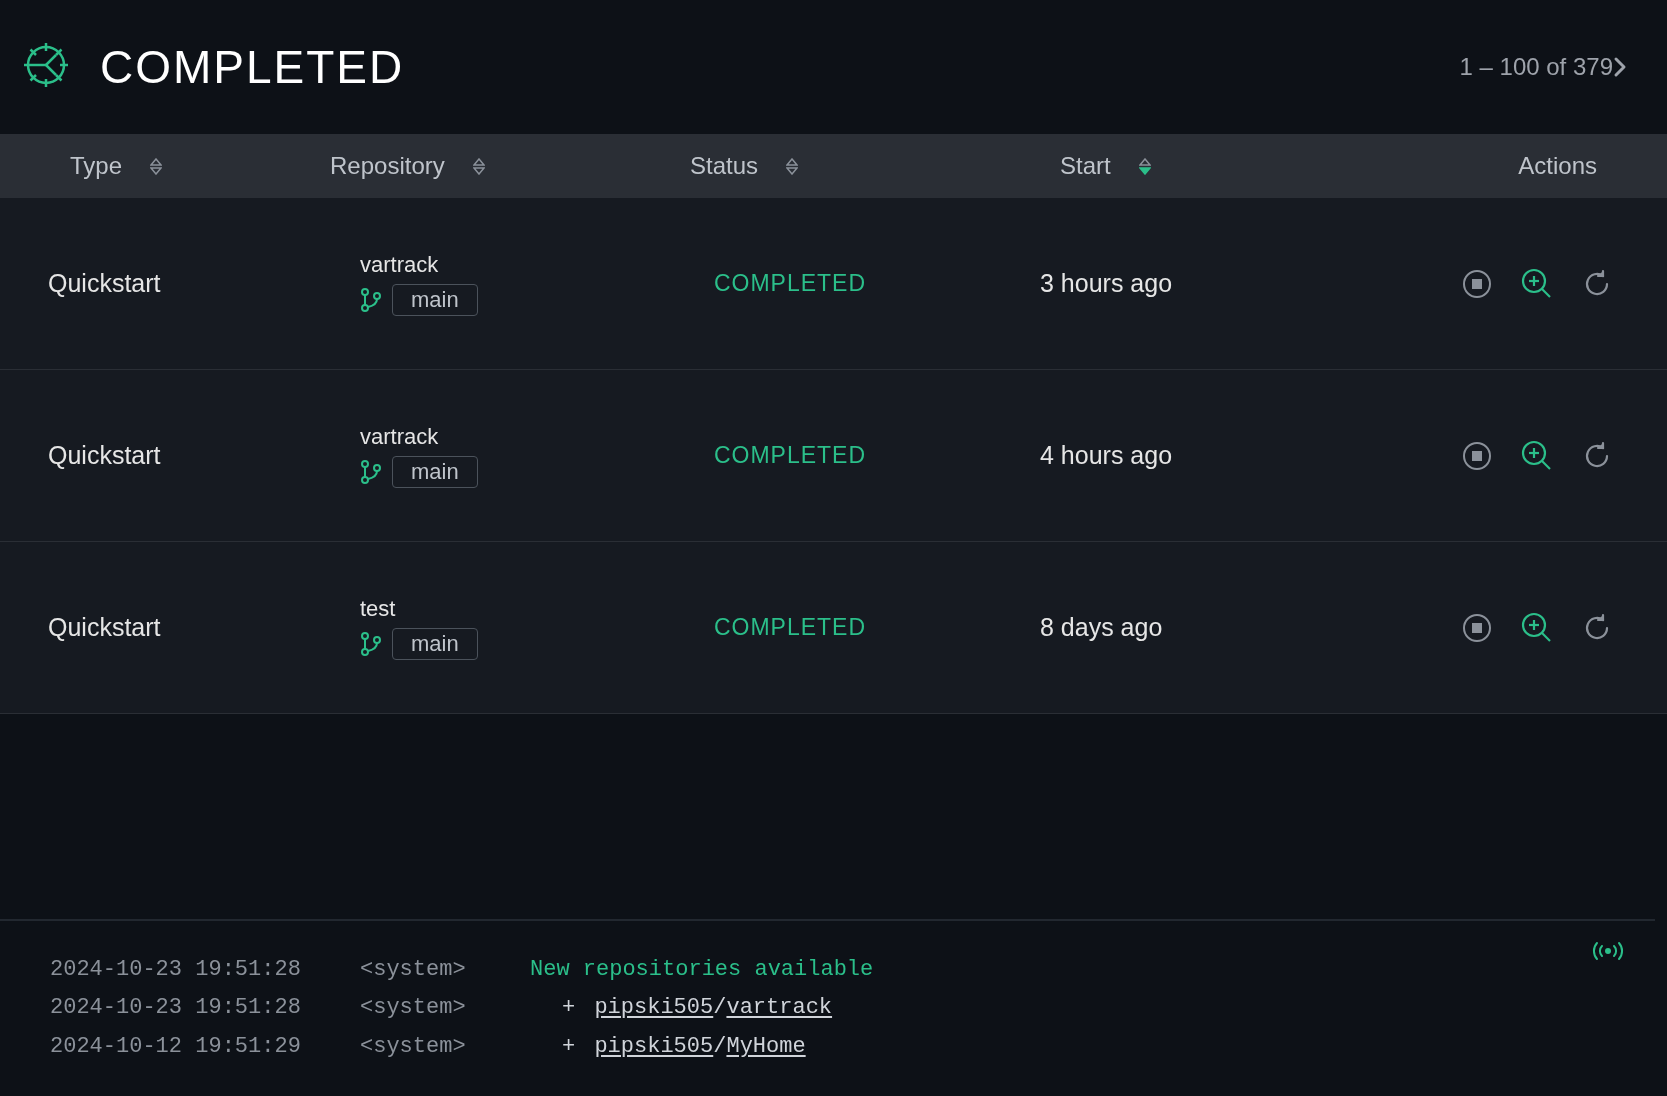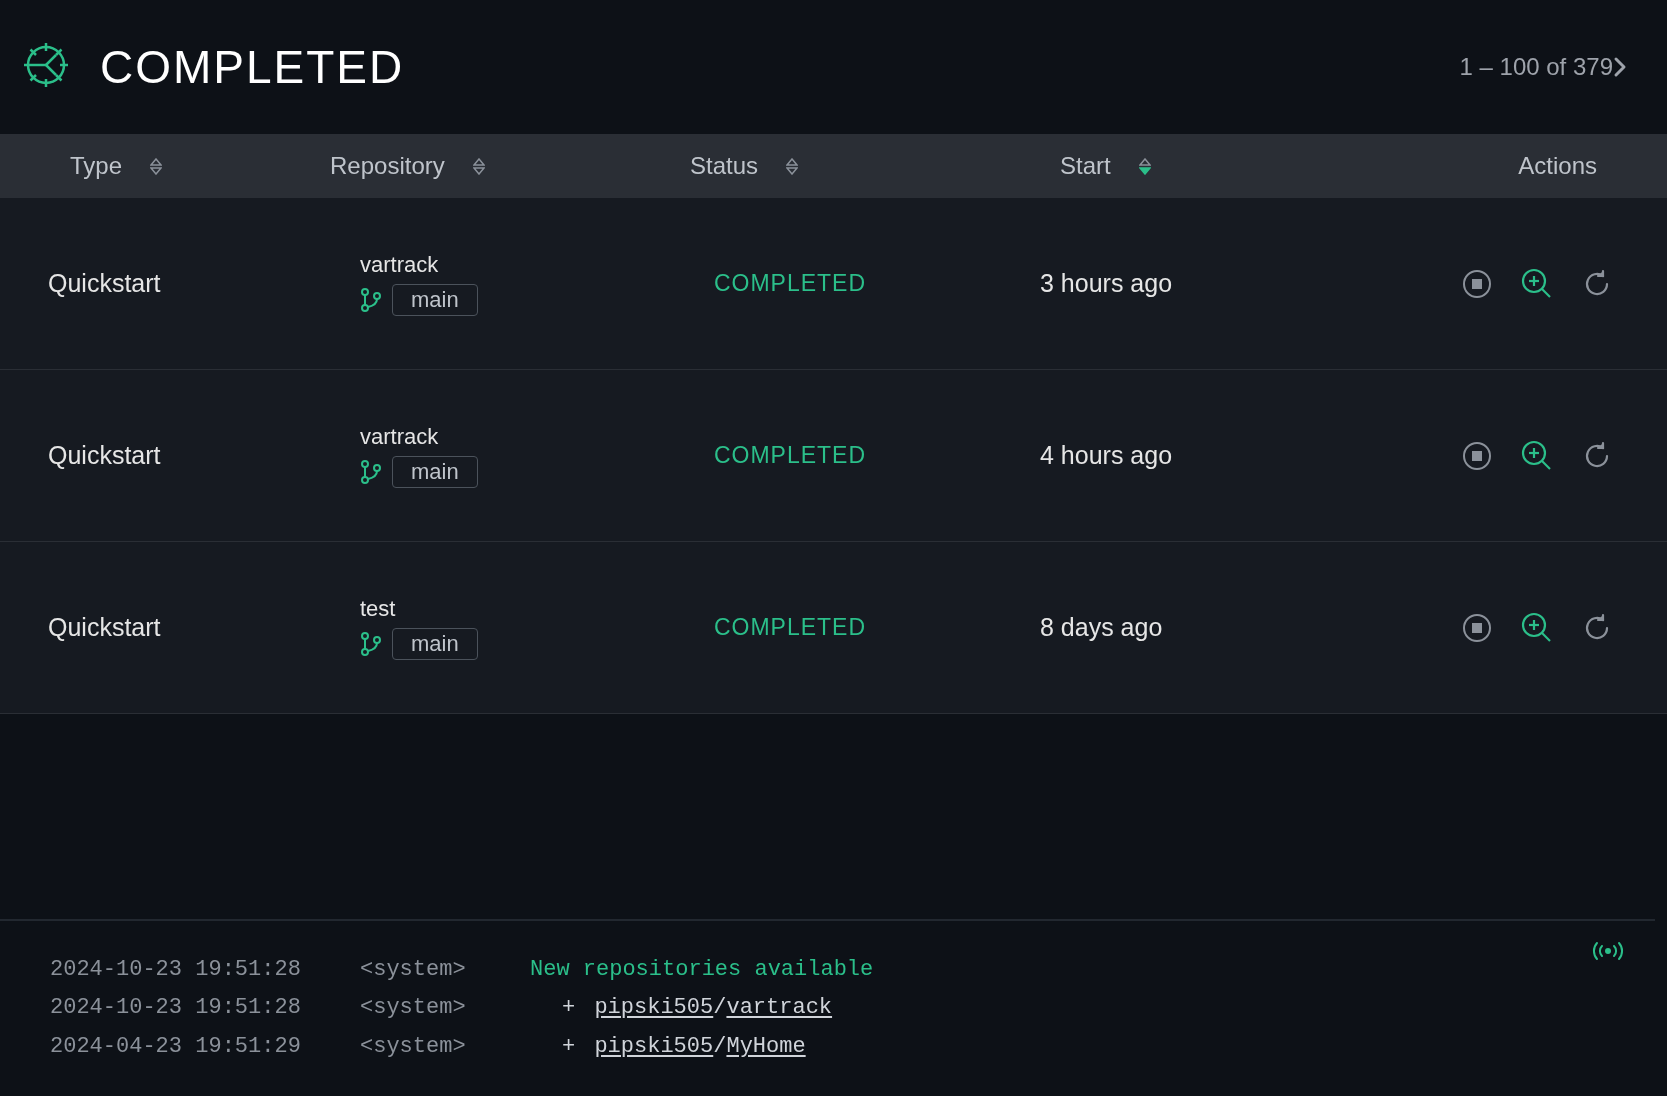--- a/index.html
+++ b/index.html
@@ -433,20 +433,20 @@
   <div class="console-line">
     <span class="console-ts">2024-10-23 19:51:28</span>
     <span class="console-src">&lt;system&gt;</span>
     <span class="console-msg indent">
       <span class="plus">+</span>
       <span class="owner">pipski505</span><span class="slash">/</span><span class="repo">vartrack</span>
     </span>
   </div>
 
   <div class="console-line">
-    <span class="console-ts">2024-04-23 19:51:29</span>
+    <span class="console-ts">2024-10-12 19:51:29</span>
     <span class="console-src">&lt;system&gt;</span>
     <span class="console-msg indent">
       <span class="plus">+</span>
       <span class="owner">pipski505</span><span class="slash">/</span><span class="repo">MyHome</span>
     </span>
   </div>
 </div>
 
 </body></html>

